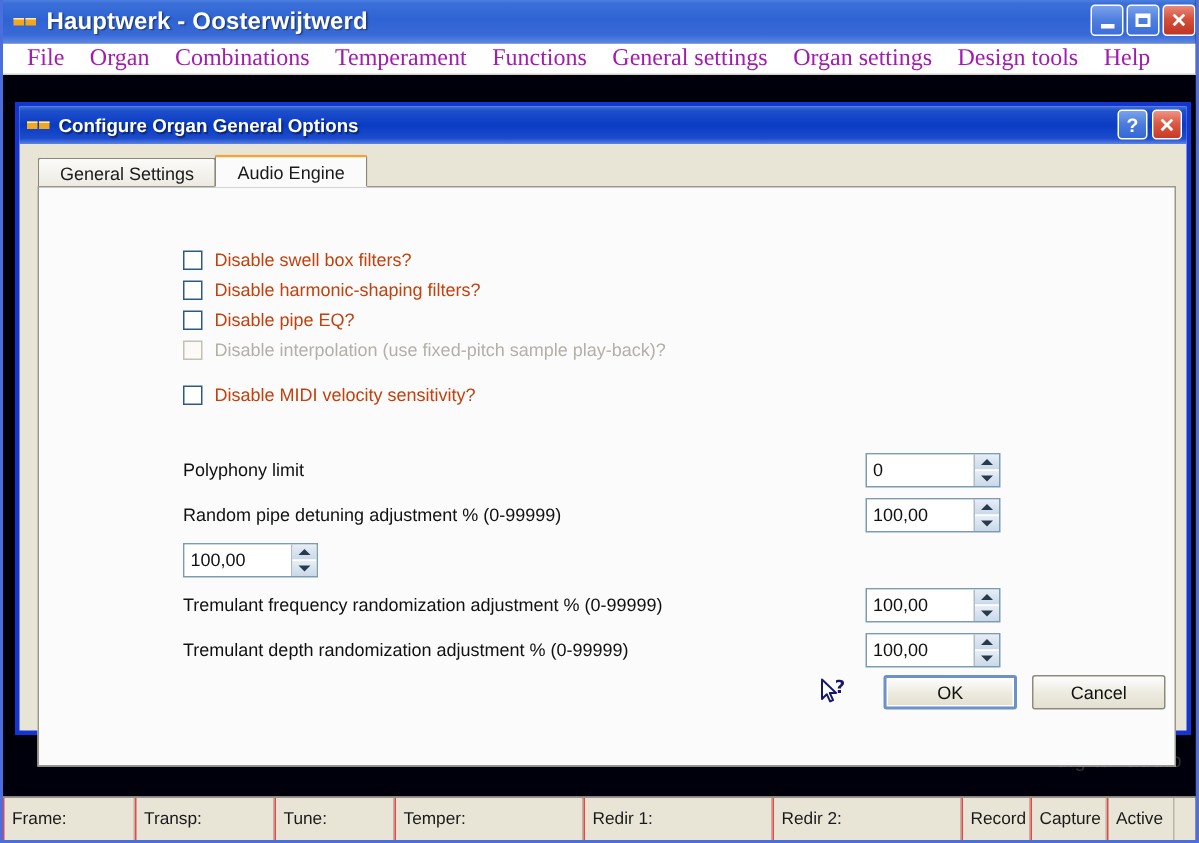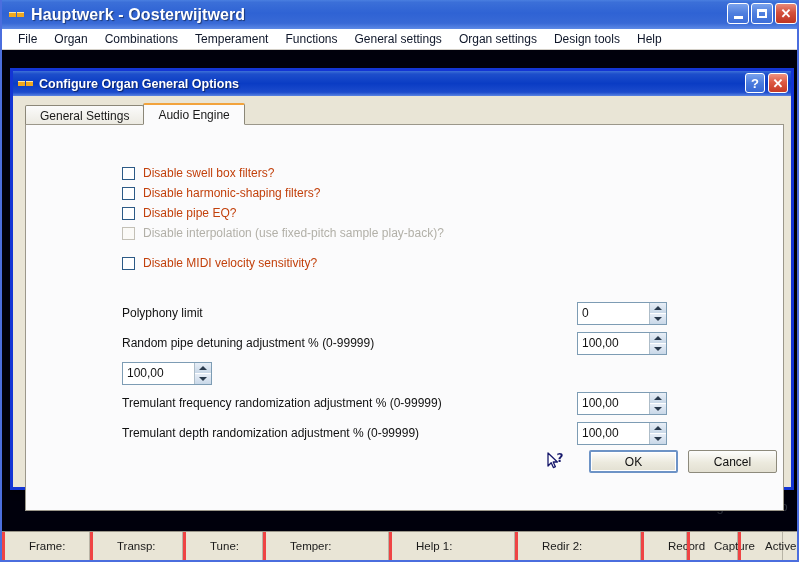--- a/index.html
+++ b/index.html
@@ -80,25 +80,26 @@
   
   #menubar {
     position: absolute; left: 0; top: 29px;
     width: 799px; height: 21px;
     background: #ffffff;
     display: flex; align-items: center;
     border-bottom: 1px solid #d4d0c8;
     padding-left: 8px;
   }
   .menu-item {
-    font-size: 12px;
-    color: #0f172a;
+    font-size: 16px;
+    color: #a21caf;
     padding: 2px 9px 2px 8px;
     white-space: nowrap;
     cursor: default;
+    font-family: Liberation Serif, serif;
   }
 
   
   #client-area {
     position: absolute; left: 0; top: 50px;
     width: 799px; height: 483px;
     background: #00000c;
   }
   #brand-text {
     position: absolute;
@@ -113,23 +114,23 @@
     position: absolute; left: 0; bottom: 0;
     width: 799px; height: 29px;
     background: #e9e5d6;
     border-top: 1px solid #9a968a;
     display: flex; align-items: stretch;
   }
   .status-cell {
     font-size: 11.5px;
     color: #1a1a1a;
     display: flex; align-items: center;
-    padding-left: 24px;
+    padding-left: 5px;
     border-right: 1px solid #b8b4a6;
-    border-left: 3px solid #ef4444;
+    border-left: 1px solid #ef4444;
     white-space: nowrap;
   }
 
   
   #dialog {
     position: absolute;
     left: 8px; top: 68px;
     width: 784px; height: 422px;
     background: #e9e5d6;
     border: 3px solid #1335d4;
@@ -491,20 +492,20 @@
       <div class="dlg-button">Cancel</div>
     </div>
 
   </div>
 
   <div id="statusbar">
     <div class="status-cell" style="width:88px">Frame:</div>
     <div class="status-cell" style="width:93px">Transp:</div>
     <div class="status-cell" style="width:80px">Tune:</div>
     <div class="status-cell" style="width:126px">Temper:</div>
-    <div class="status-cell" style="width:126px">Help 1:</div>
+    <div class="status-cell" style="width:126px">Redir 1:</div>
     <div class="status-cell" style="width:126px">Redir 2:</div>
     <div class="status-cell" style="width:46px">Record</div>
     <div class="status-cell" style="width:51px">Capture</div>
     <div class="status-cell" style="width:45px">Active</div>
   </div>
 
 </div>
 
 </body></html>

